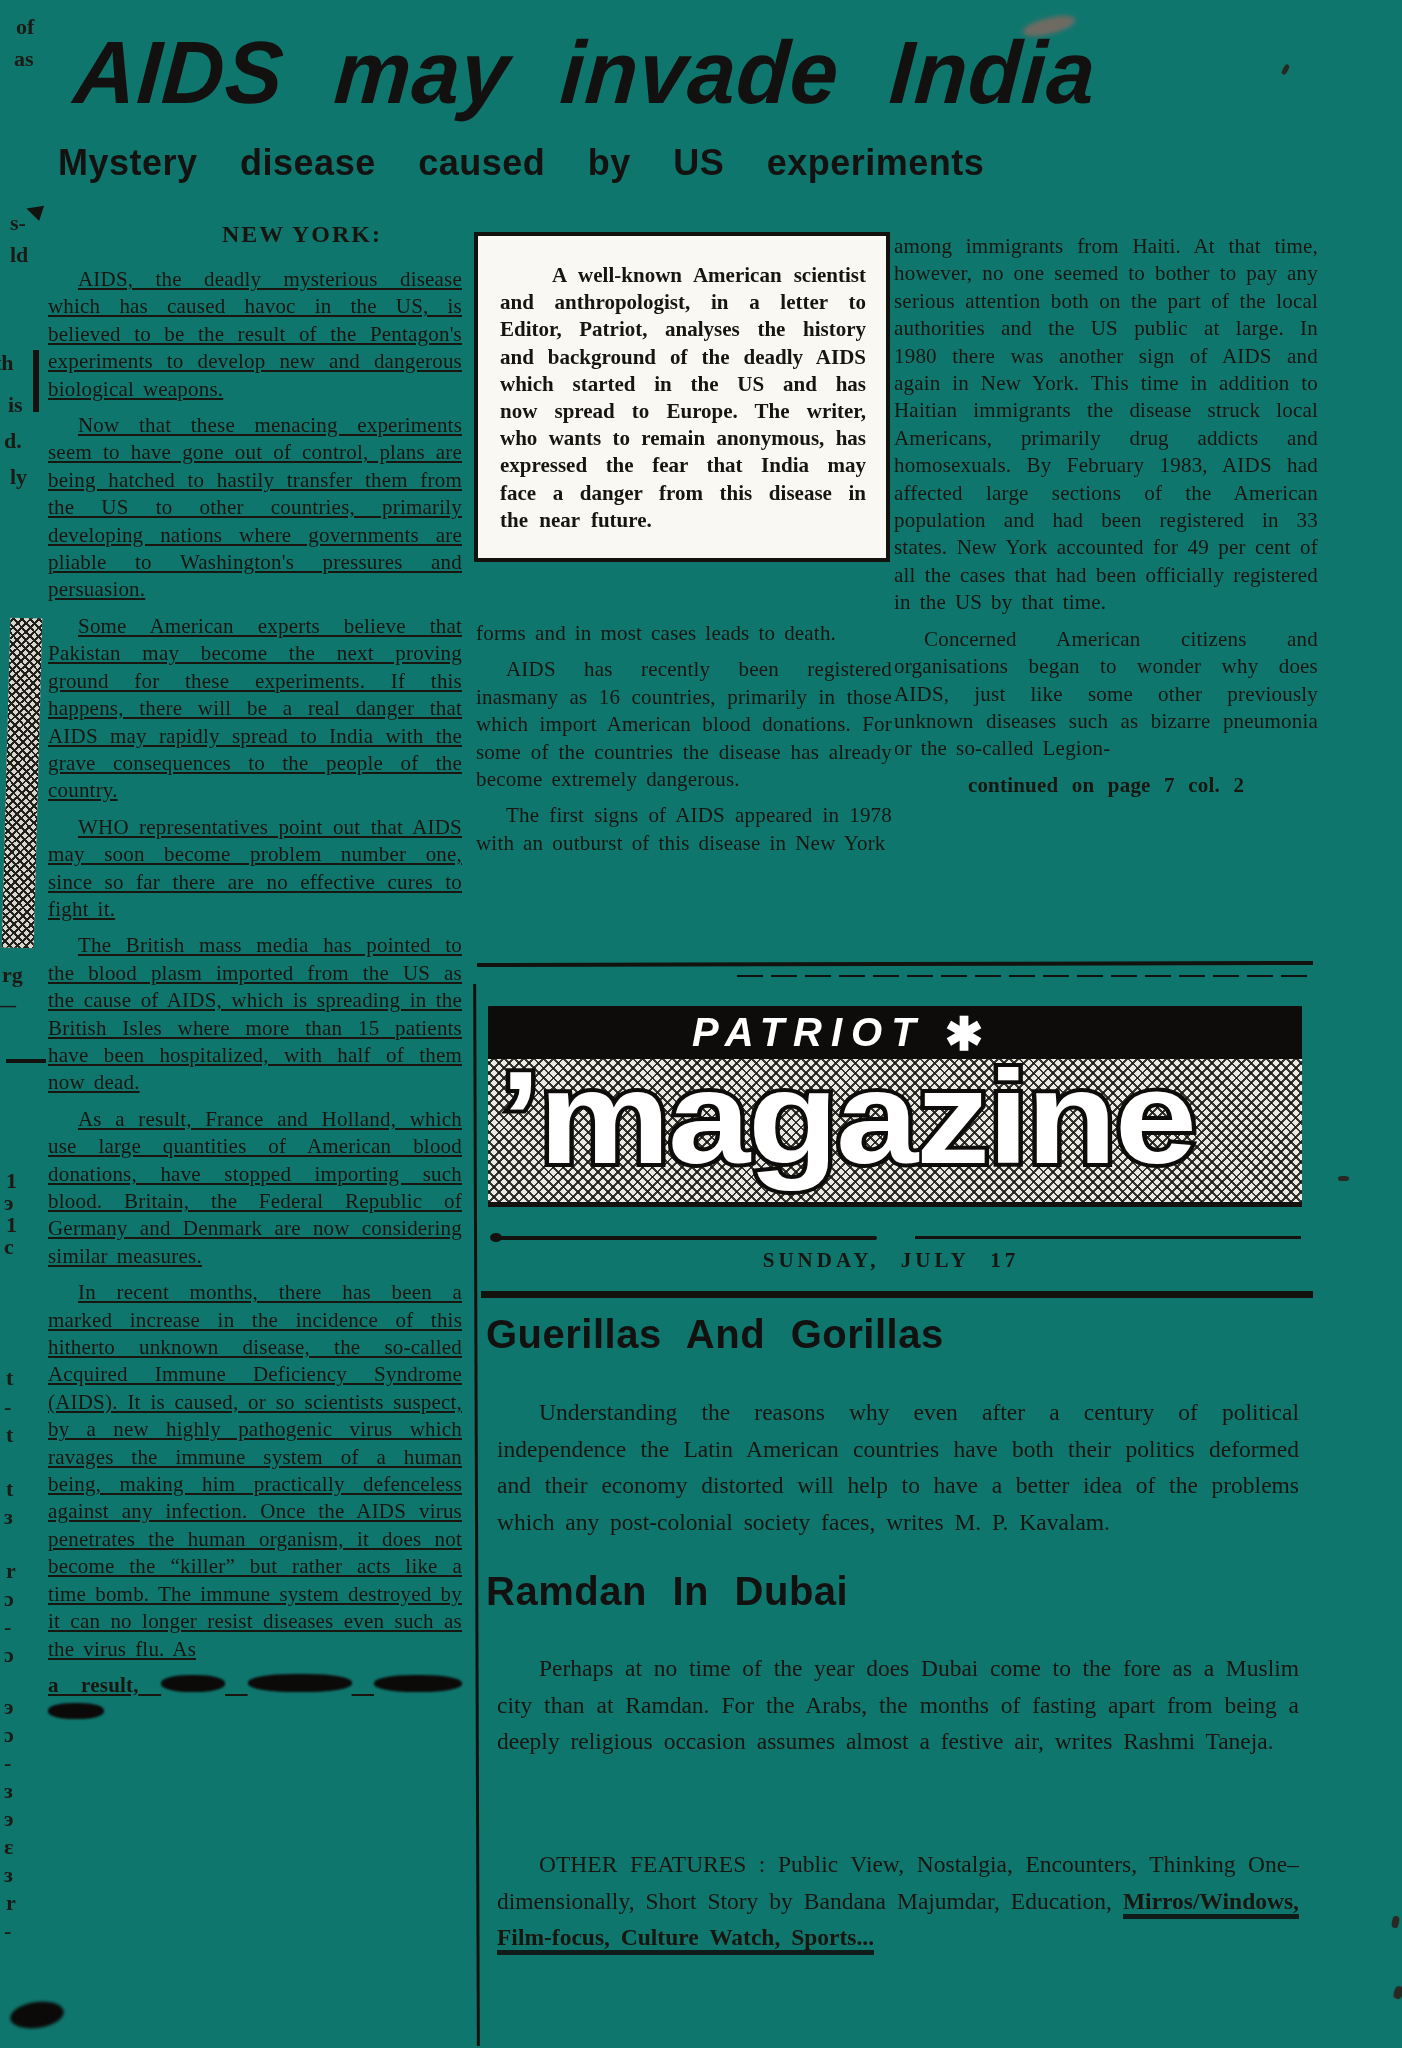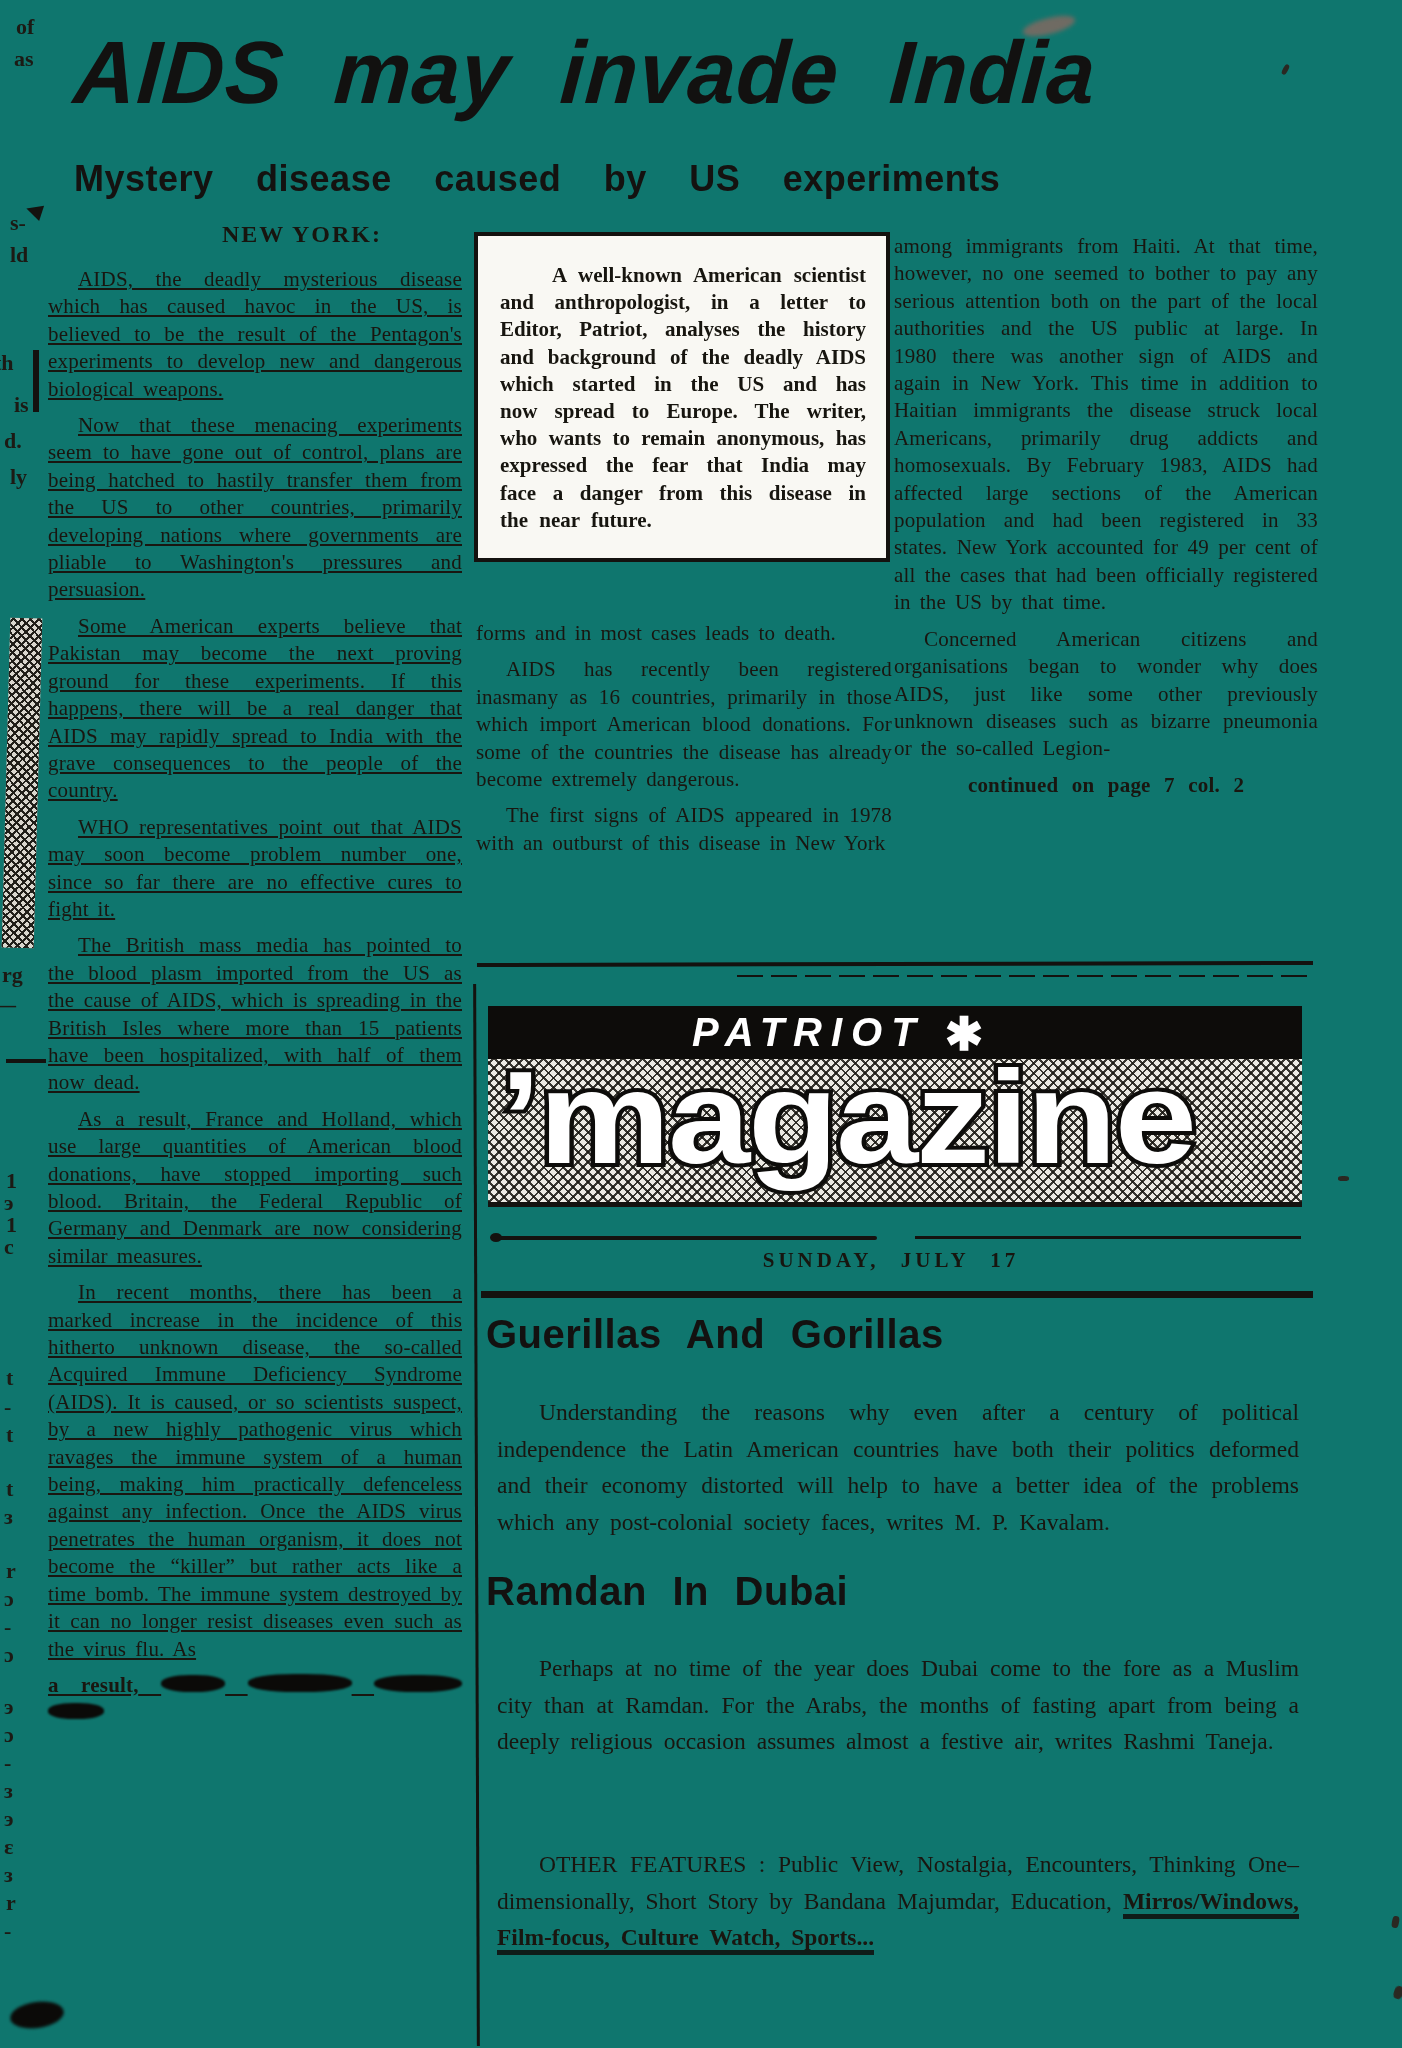--- a/index.html
+++ b/index.html
@@ -101,21 +101,21 @@
 <body>
 
 <div class="page">
 
   <div class="abs" style="left:0;top:0;width:46px;height:2048px;overflow:hidden;">
       <span class="mfrag" style="left: 16px; top: 14px;">of</span>
       <span class="mfrag" style="left: 14px; top: 46px;">as</span>
       <span class="mfrag" style="left: 10px; top: 210px;">s-</span>
       <span class="mfrag" style="left: 10px; top: 242px;">ld</span>
       <span class="mfrag" style="left: -6px; top: 350px;">th</span>
-      <span class="mfrag" style="left: 8px; top: 392px; margin-left: 6px;">is</span>
+      <span class="mfrag" style="left: 8px; top: 392px;">is</span>
       <span class="mfrag" style="left: 4px; top: 428px;">d.</span>
       <span class="mfrag" style="left: 10px; top: 464px;">ly</span>
       <span class="mfrag" style="left: 2px; top: 962px;">rg</span>
       <span class="mfrag" style="left: -6px; top: 992px;">—</span>
       <span class="mfrag" style="left: 6px; top: 1168px;">1</span>
       <span class="mfrag" style="left: 4px; top: 1190px;">э</span>
       <span class="mfrag" style="left: 6px; top: 1212px;">1</span>
       <span class="mfrag" style="left: 4px; top: 1234px;">c</span>
       <span class="mfrag" style="left: 6px; top: 1365px;">t</span>
       <span class="mfrag" style="left: 4px; top: 1394px;">-</span>
@@ -138,21 +138,21 @@
     </div>
   <div class="abs hatch-bar"></div>
   <div class="abs stray-bar"></div>
   <div class="abs stray-arrow"></div>
   <div class="abs col1-line"></div>
   <div class="abs left-dash rule"></div>
   <div class="abs bl-blob"></div>
 
   <h1 class="abs headline" style="margin:0;">AIDS may invade India</h1>
   <div class="abs head-smudge"></div>
-  <h2 class="abs subhead" style="margin:16px;">Mystery disease caused by US experiments</h2>
+  <h2 class="abs subhead" style="margin:0;">Mystery disease caused by US experiments</h2>
 
   <div class="abs dateline">NEW YORK:</div>
   <div class="abs col1 body-text">
     <p>AIDS, the deadly mysterious disease which has caused havoc in the US, is believed to be the result of the Pentagon's experiments to develop new and dangerous biological weapons.</p>
     <p>Now that these menacing experiments seem to have gone out of control, plans are being hatched to hastily transfer them from the US to other countries, primarily developing nations where governments are pliable to Washington's pressures and persuasion.</p>
     <p>Some American experts believe that Pakistan may become the next proving ground for these experiments. If this happens, there will be a real danger that AIDS may rapidly spread to India with the grave consequences to the people of the country.</p>
     <p>WHO representatives point out that AIDS may soon become problem number one, since so far there are no effective cures to fight it.</p>
     <p>The British mass media has pointed to the blood plasm imported from the US as the cause of AIDS, which is spreading in the British Isles where more than 15 patients have been hospitalized, with half of them now dead.</p>
     <p>As a result, France and Holland, which use large quantities of American blood donations, have stopped importing such blood. Britain, the Federal Republic of Germany and Denmark are now considering similar measures.</p>
     <p>In recent months, there has been a marked increase in the incidence of this hitherto unknown disease, the so-called Acquired Immune Deficiency Syndrome (AIDS). It is caused, or so scientists suspect, by a new highly pathogenic virus which ravages the immune system of a human being, making him practically defenceless against any infection. Once the AIDS virus penetrates the human organism, it does not become the “killer” but rather acts like a time bomb. The immune system destroyed by it can no longer resist diseases even such as the virus flu. As</p>

